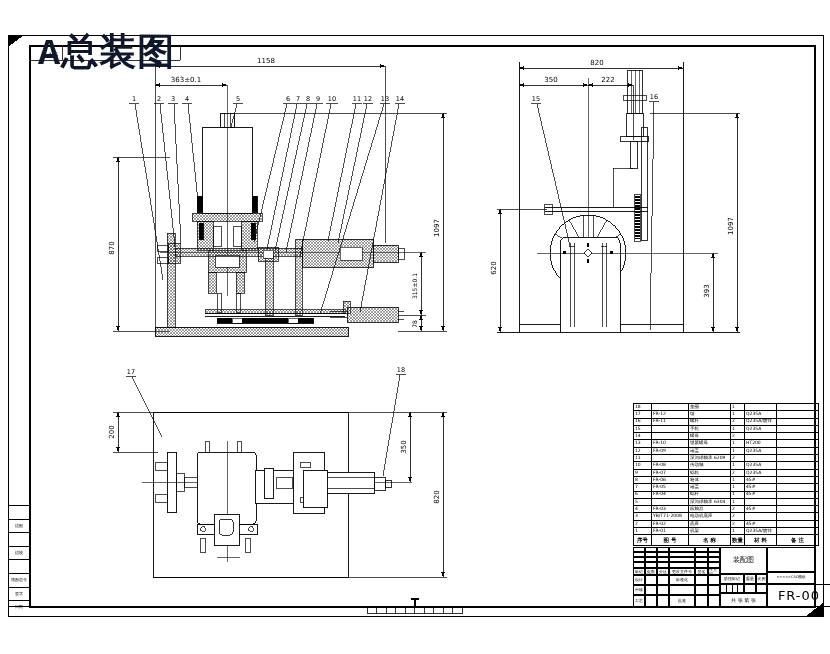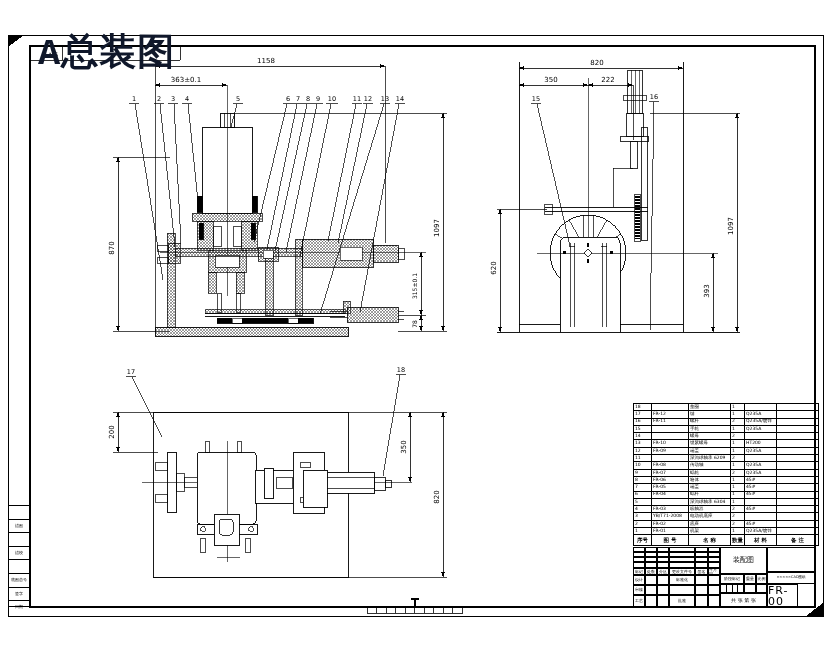--- a/index.html
+++ b/index.html
@@ -559,21 +559,21 @@
         <div id="stage-boxes">
           <span></span>
           <span></span>
           <span></span>
           <span></span>
         </div>
       </div>
     <div class="cell" style="left:744px;top:584px;width:12px;height:9px;"></div>
     <div class="cell" style="left:756px;top:584px;width:11px;height:9px;"></div>
     <div class="cell" style="left:720px;top:593px;width:47px;height:14px;font-size:5px;">共 张 第 张</div>
-    <div class="cell" style="left:767px;top:584px;width:31px;height:23px;font-size:11px;letter-spacing:1px;">FR-00</div>
+    <div class="cell" style="left:767px;top:584px;width:64px;height:23px;font-size:13px;letter-spacing:1px;">FR-00</div>
   </div>
 
   <div id="left-strip">
       <div class="striprow"></div>
       <div class="striprow">描图</div>
       <div class="striprow"></div>
       <div class="striprow">描校</div>
       <div class="striprow"></div>
       <div class="striprow">底图总号</div>
       <div class="striprow">签字</div>

